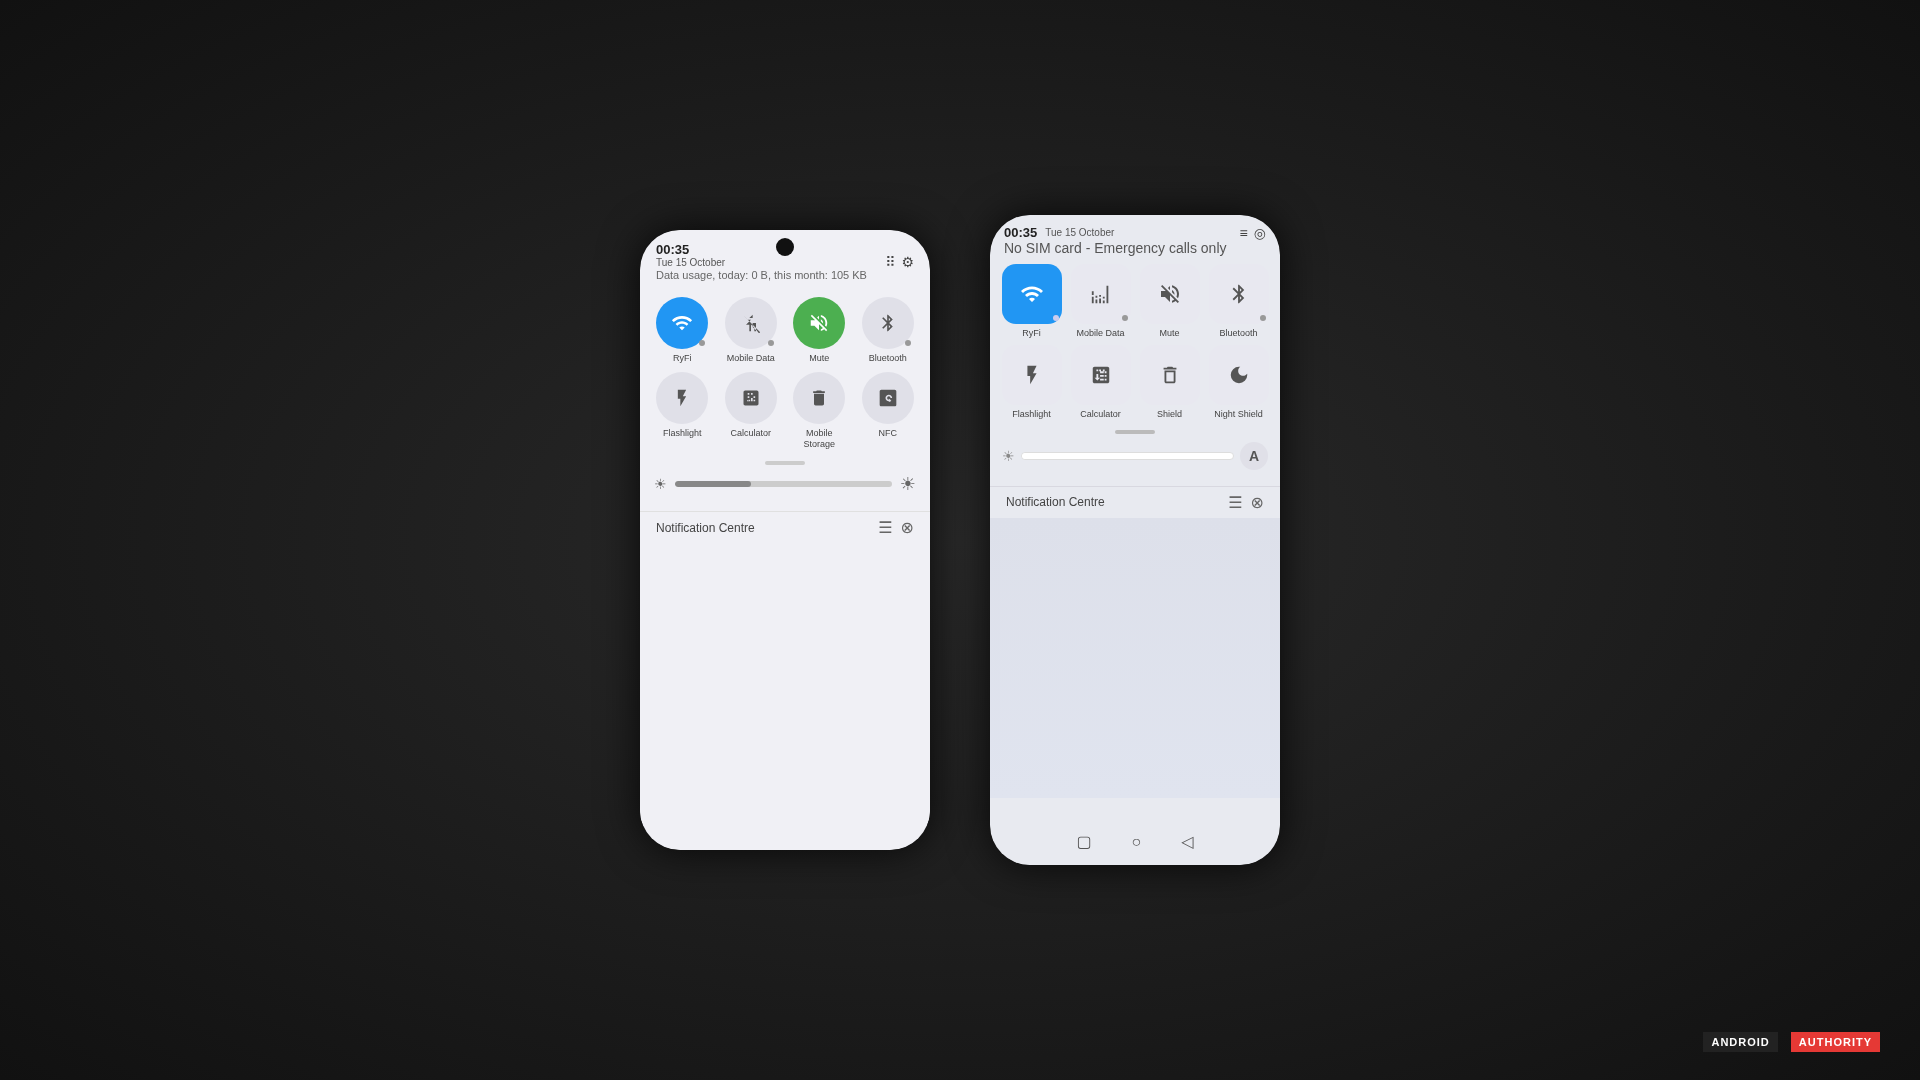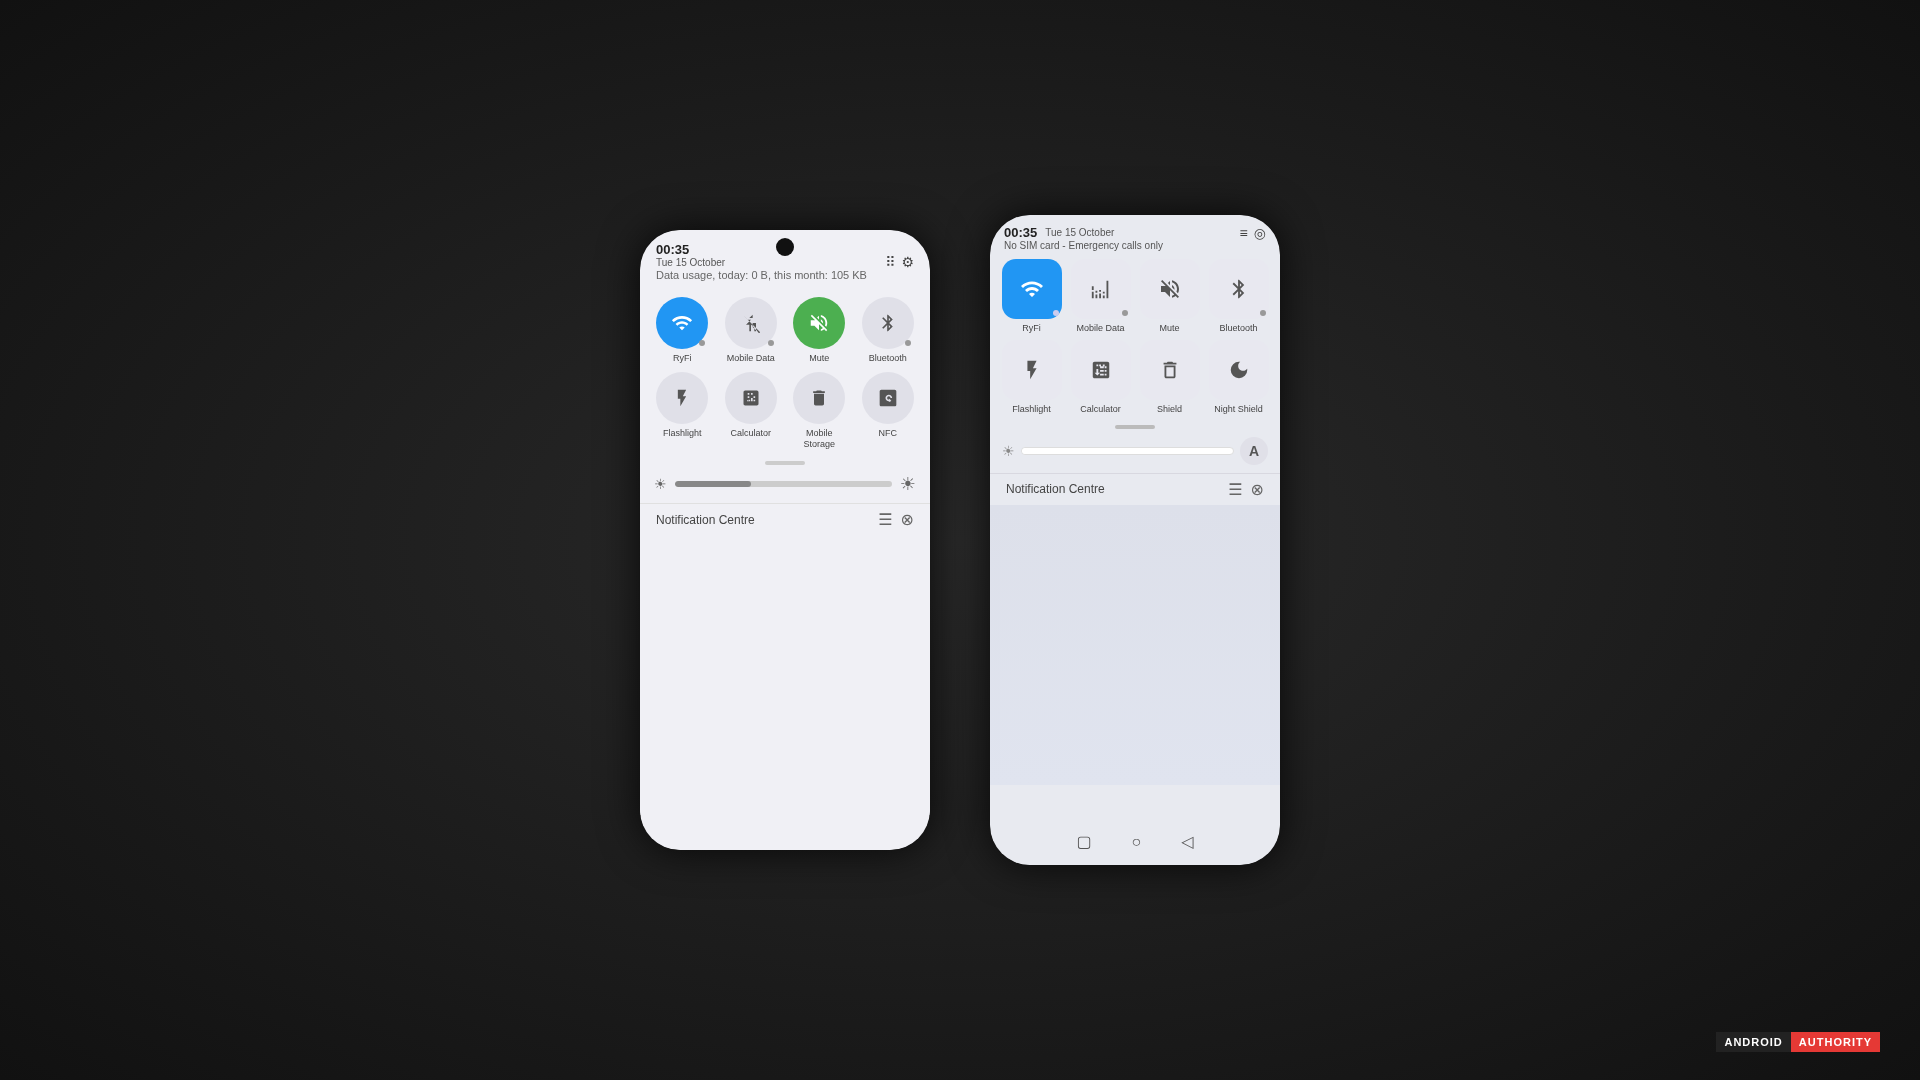--- a/index.html
+++ b/index.html
@@ -280,21 +280,21 @@
       font-weight: bold;
     }
 
     
     .notification-centre {
       display: flex;
       align-items: center;
       justify-content: space-between;
       padding: 6px 16px;
       border-top: 1px solid #e0e0e0;
-      margin-top: 4px;
+      margin-top: 12px;
     }
 
     .notification-label {
       font-size: 12px;
       color: #444;
     }
 
     .notification-icons {
       display: flex;
       gap: 8px;
@@ -328,21 +328,21 @@
       flex-direction: column;
     }
 
     .status-right-icons {
       display: flex;
       align-items: center;
       gap: 6px;
     }
 
     .sim-msg {
-      font-size: 10px;
+      font-size: 14px;
       color: #555;
     }
 
     
     .nav-bar {
       position: absolute;
       bottom: 10px;
       left: 0;
       right: 0;
       display: flex;
@@ -358,21 +358,21 @@
       cursor: pointer;
     }
 
     
     .watermark {
       position: absolute;
       bottom: 28px;
       right: 40px;
       display: flex;
       align-items: center;
-      gap: 0;
+      gap: 13px;
     }
 
     .watermark-android {
       background: #222;
       color: white;
       font-size: 11px;
       font-weight: bold;
       padding: 4px 8px;
       letter-spacing: 1px;
     }

